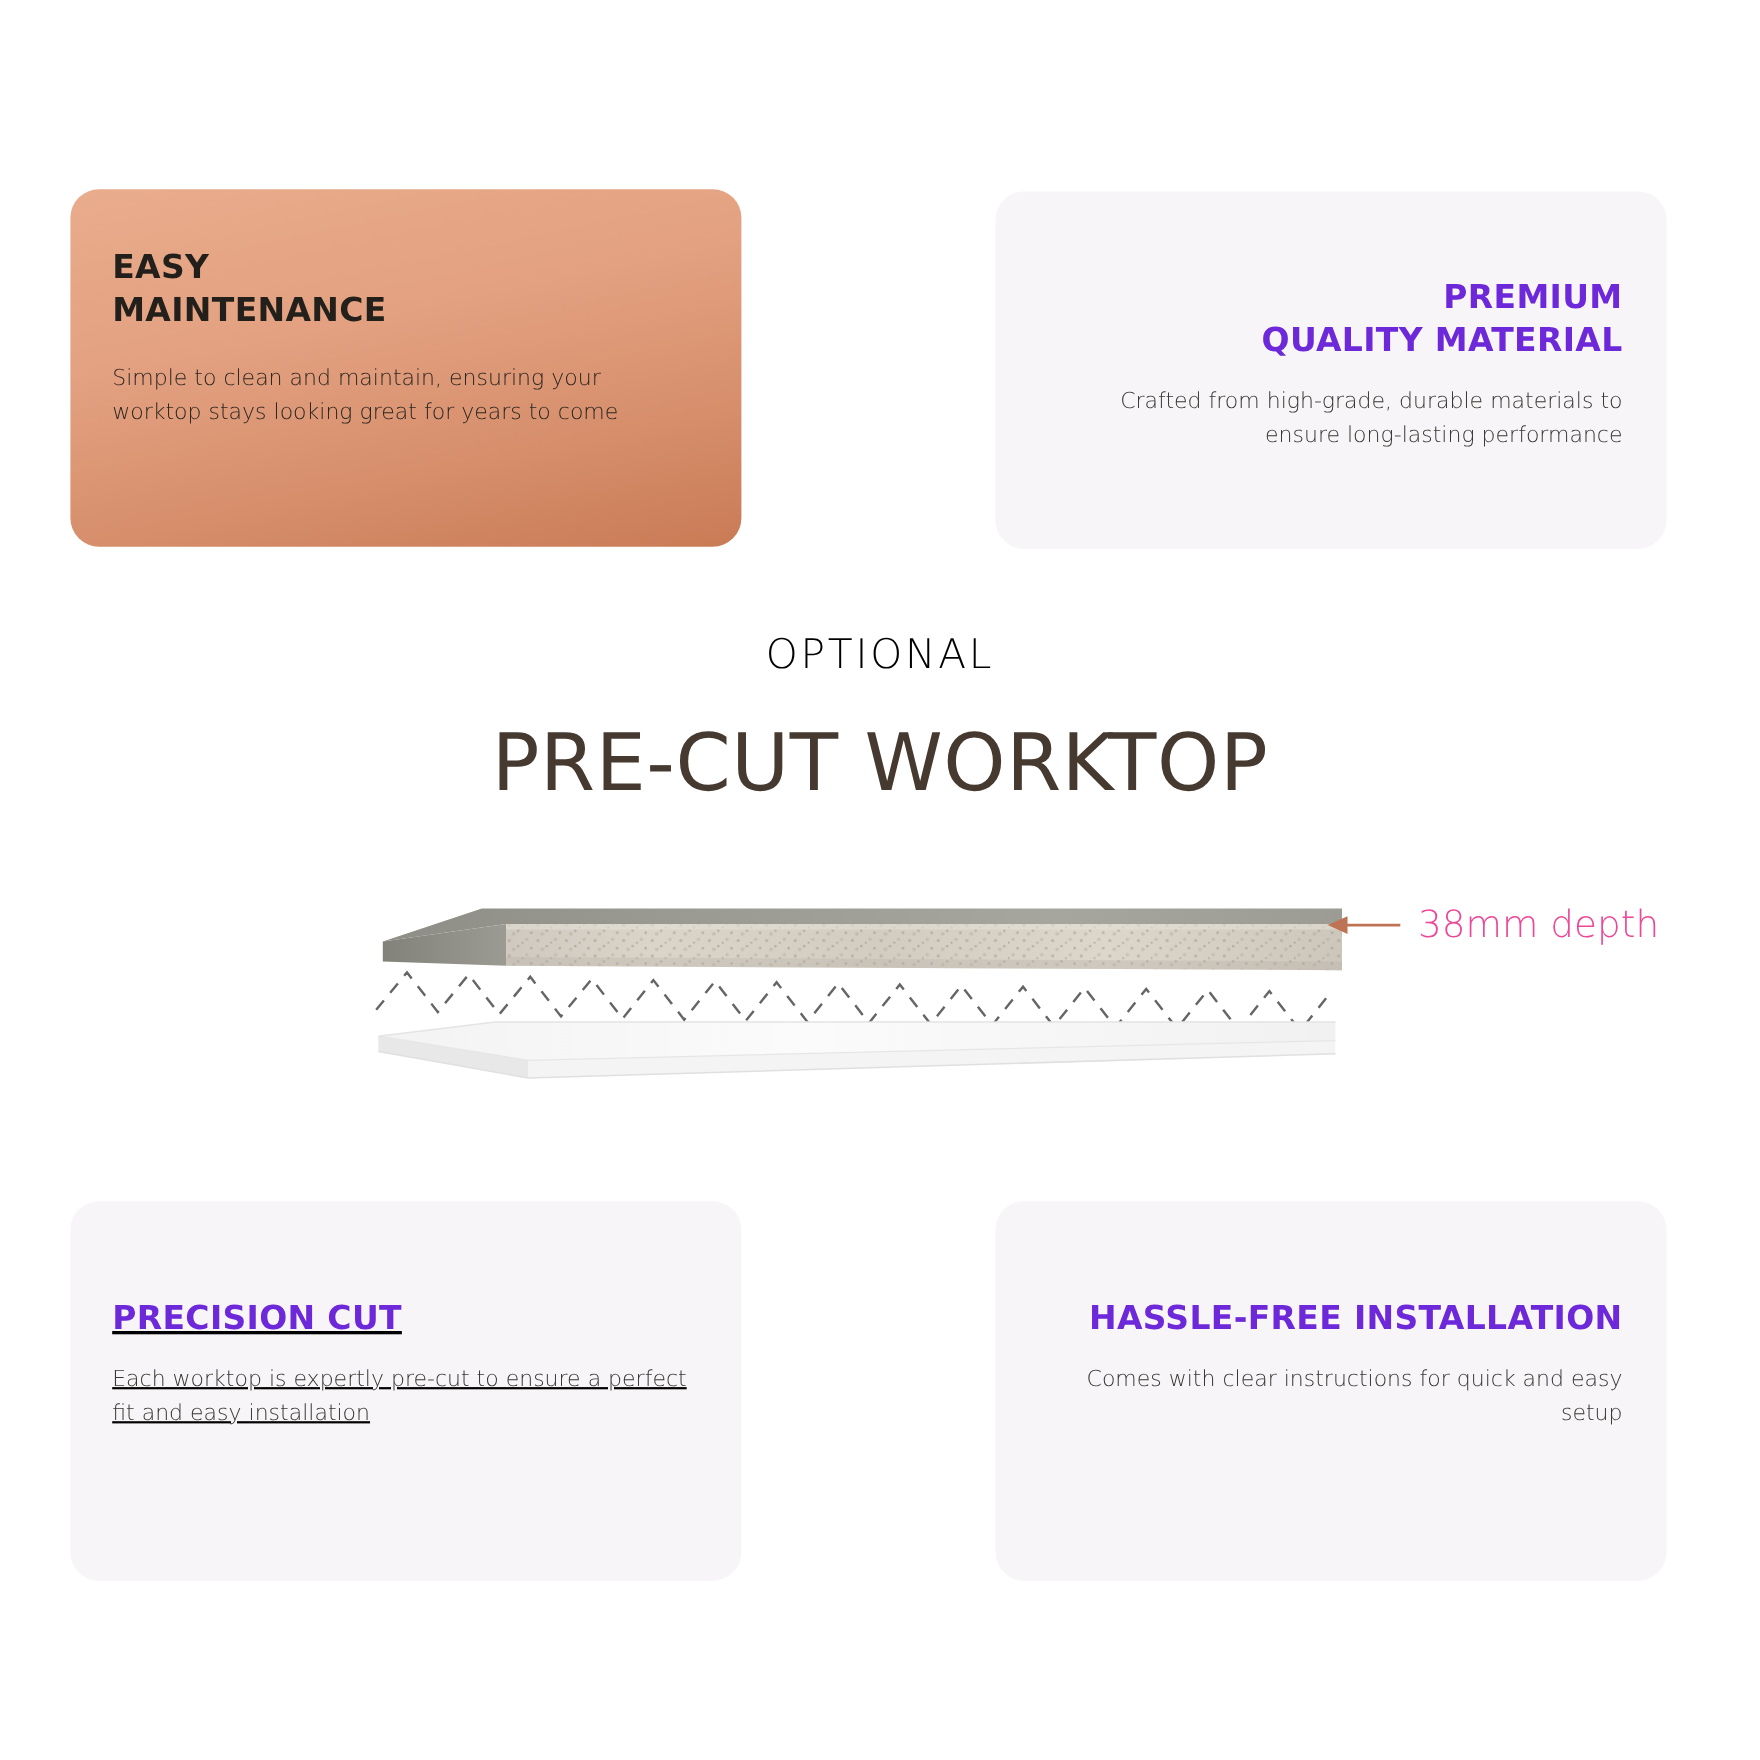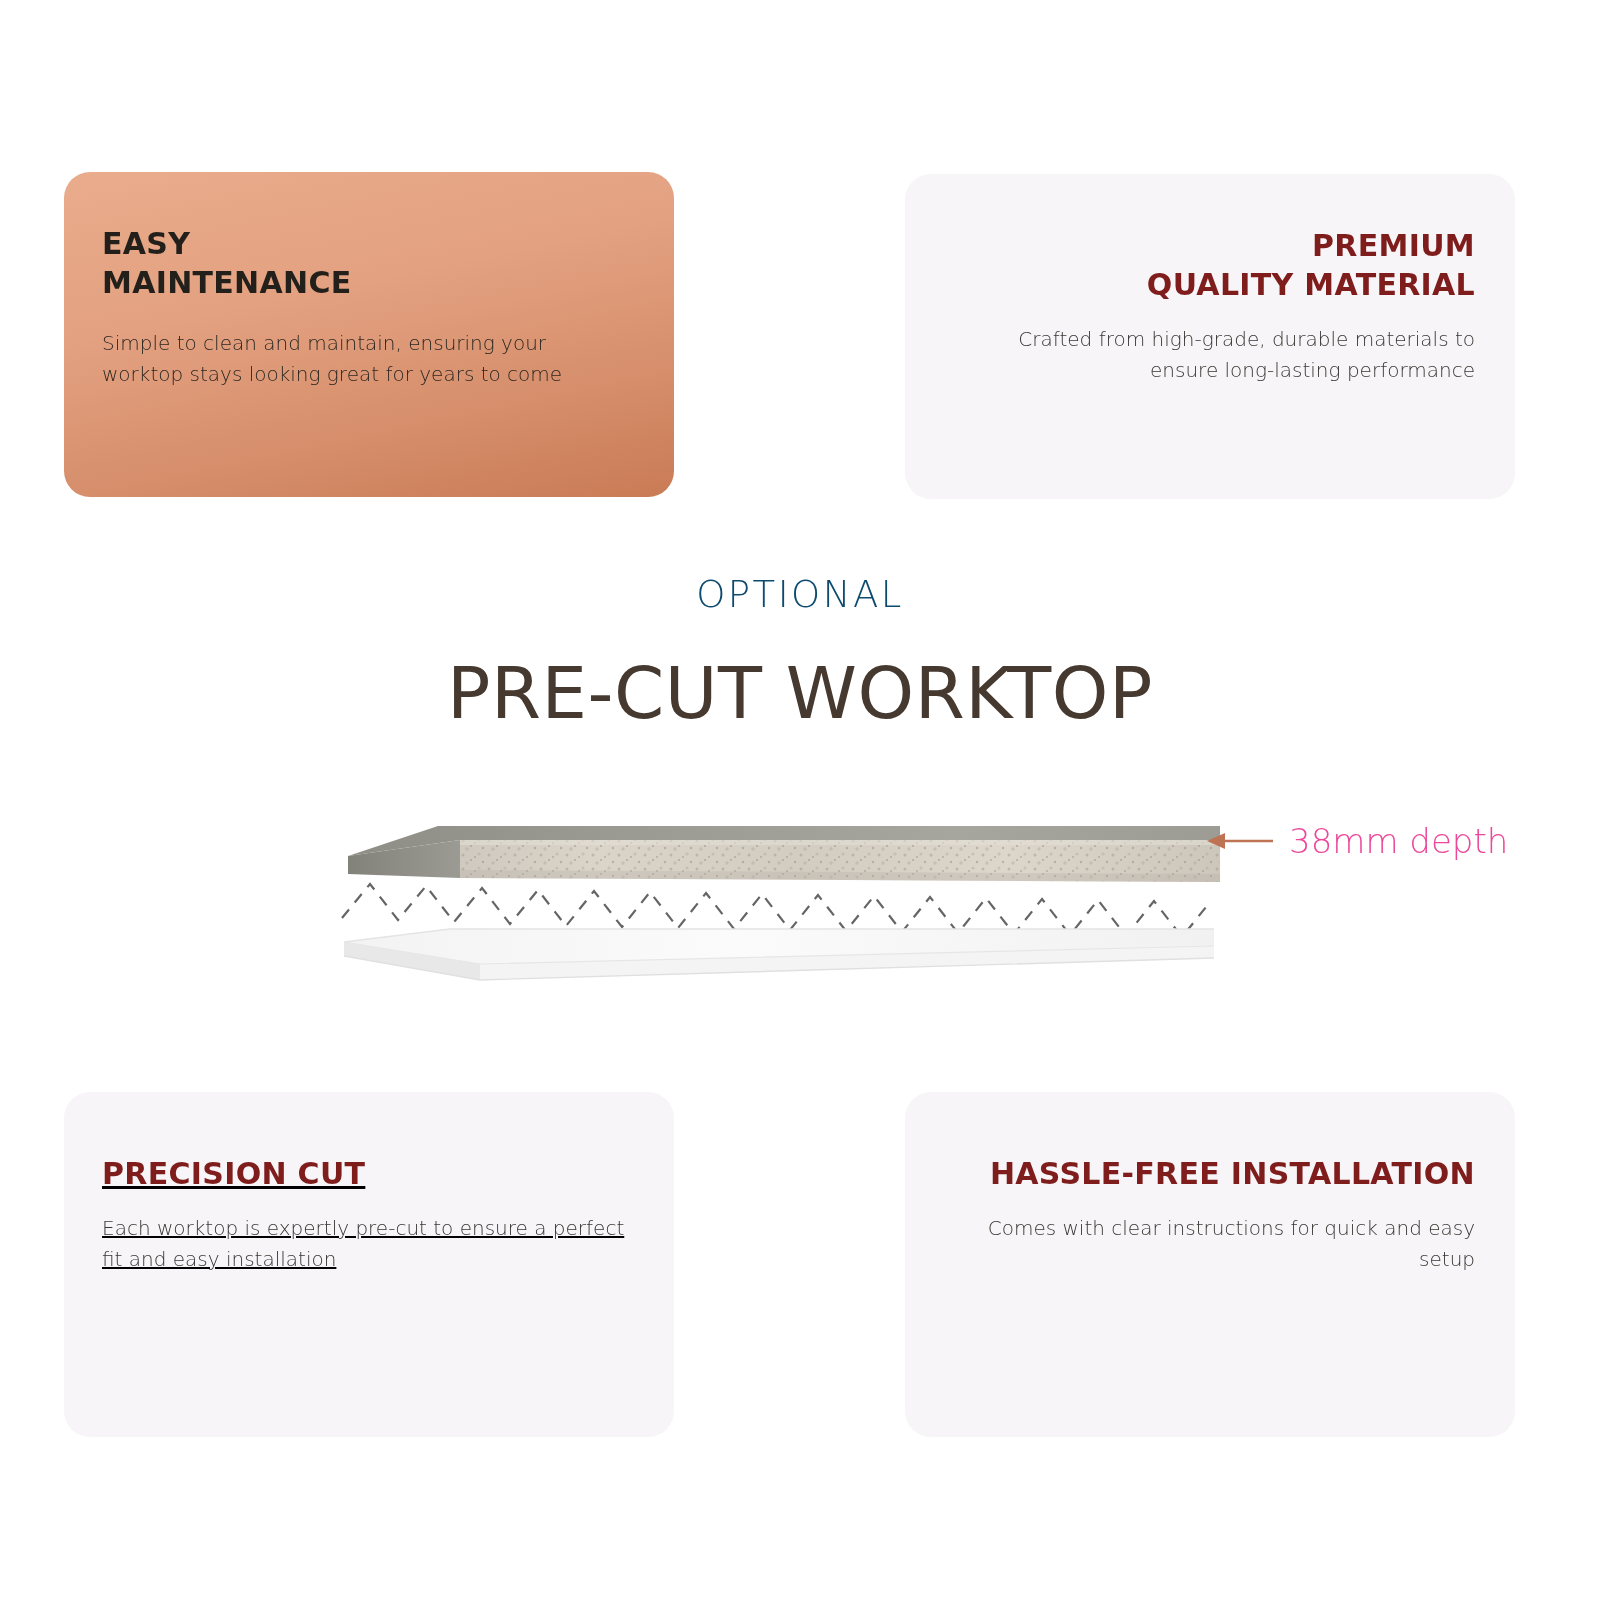--- a/index.html
+++ b/index.html
@@ -72,21 +72,22 @@
     letter-spacing: 0.3px;
     margin: 0 0 20px 0;
     white-space: pre-line;
   }
   .card-accent .card-title {
     color: #231F1B;
     font-size: 30px;
     margin-bottom: 26px;
   }
   .card-plain .card-title {
-    color: #7f1d1d;
+    color: #6d28d9;
+    margin-top: 25px;
   }
   .card-body {
     font-size: 20px;
     line-height: 1.56;
     color: #3A3633;
     margin: 0;
     font-weight: 300;
   }
   .card-accent .card-body {
     color: #2C2721;
@@ -97,21 +98,21 @@
     position: absolute;
     left: 0;
     top: 576px;
     width: 1600px;
     text-align: center;
   }
   .hero-eyebrow {
     font-size: 37px;
     font-weight: 300;
     letter-spacing: 2.5px;
-    color: #0c4a6e;
+    color: #000000;
     line-height: 1;
     margin: 0;
   }
   .hero-title {
     font-size: 72px;
     font-weight: normal;
     letter-spacing: 0.5px;
     color: #46392F;
     line-height: 1;
     margin: 44px 0 0 0;

